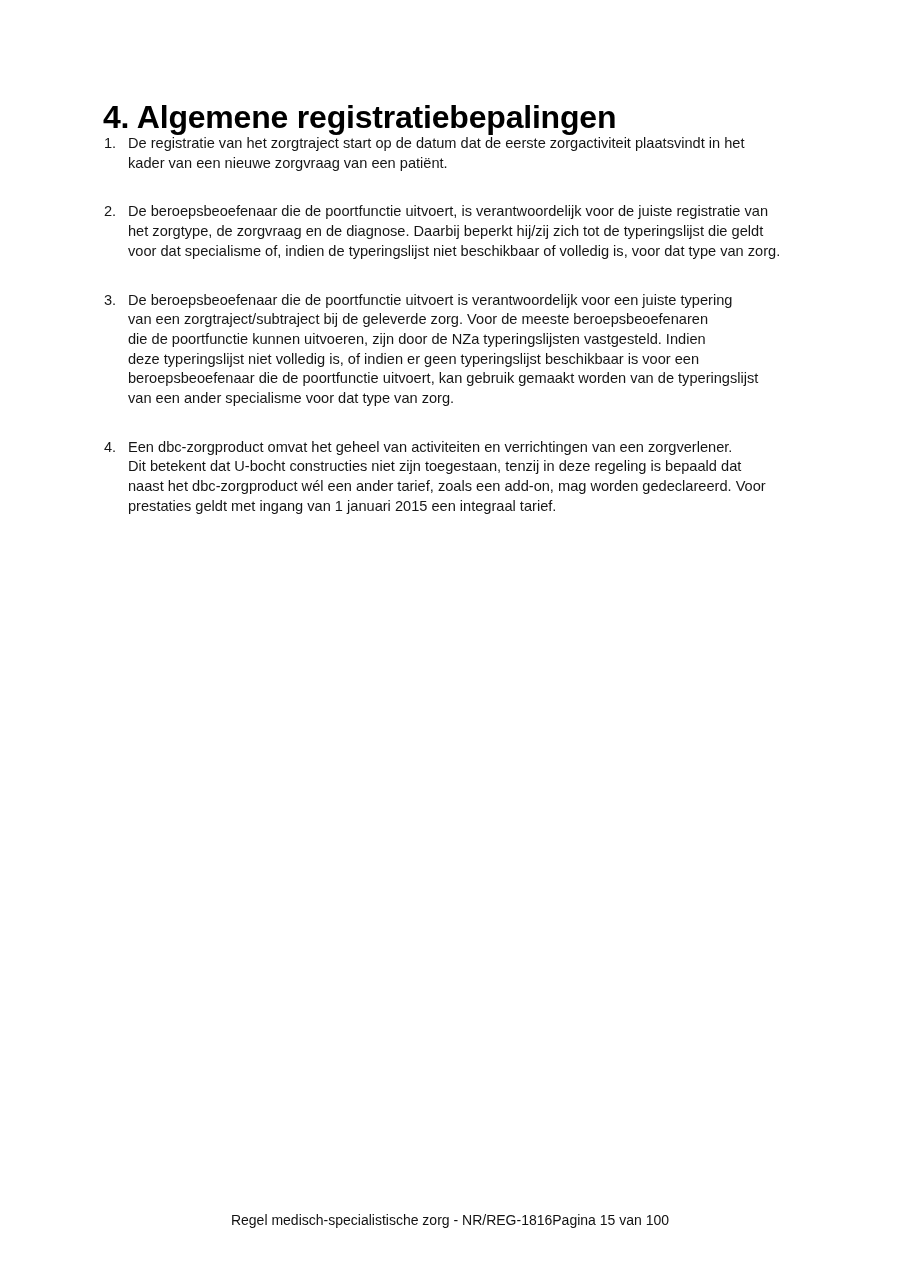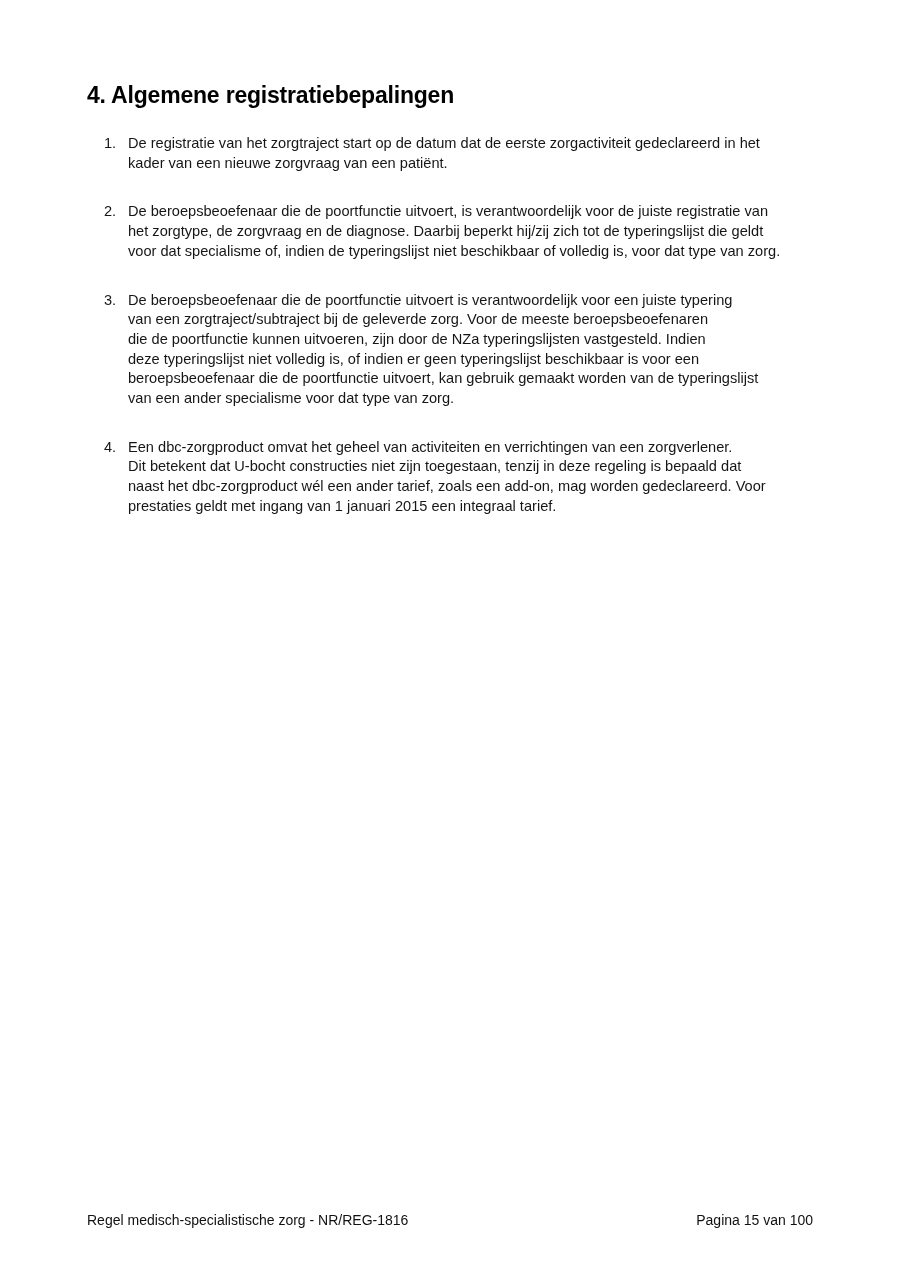--- a/index.html
+++ b/index.html
@@ -17,22 +17,22 @@
     .page {
       position: relative;
       width: 900px;
       height: 1273px;
       background: #ffffff;
     }
     .heading {
       position: absolute;
       left: 87px;
       top: 82px;
-      margin: 0;
-      font-size: 23px;
+      margin: 16px;
+      font-size: 32px;
       line-height: 1.2;
       font-weight: bold;
       color: #000000;
       letter-spacing: -0.2px;
     }
     .numbered-list {
       position: absolute;
       left: 104px;
       top: 134px;
       width: 716px;
@@ -55,38 +55,38 @@
     .item-text {
       flex: 1 1 auto;
       white-space: pre-line;
     }
     .footer {
       position: absolute;
       left: 87px;
       right: 87px;
       top: 1212px;
       display: flex;
-      justify-content: space-between;
+      justify-content: center;
       font-size: 14px;
       line-height: 17px;
       color: #111111;
     }
   </style>
 </head>
 <body>
 
 <div class="page">
 
   <h1 class="heading">4. Algemene registratiebepalingen</h1>
 
   <ol class="numbered-list">
 
     <li class="list-item">
       <span class="item-number">1.</span>
-      <span class="item-text">De registratie van het zorgtraject start op de datum dat de eerste zorgactiviteit gedeclareerd in het
+      <span class="item-text">De registratie van het zorgtraject start op de datum dat de eerste zorgactiviteit plaatsvindt in het
 kader van een nieuwe zorgvraag van een patiënt.</span>
     </li>
 
     <li class="list-item">
       <span class="item-number">2.</span>
       <span class="item-text">De beroepsbeoefenaar die de poortfunctie uitvoert, is verantwoordelijk voor de juiste registratie van
 het zorgtype, de zorgvraag en de diagnose. Daarbij beperkt hij/zij zich tot de typeringslijst die geldt
 voor dat specialisme of, indien de typeringslijst niet beschikbaar of volledig is, voor dat type van zorg.</span>
     </li>
 

